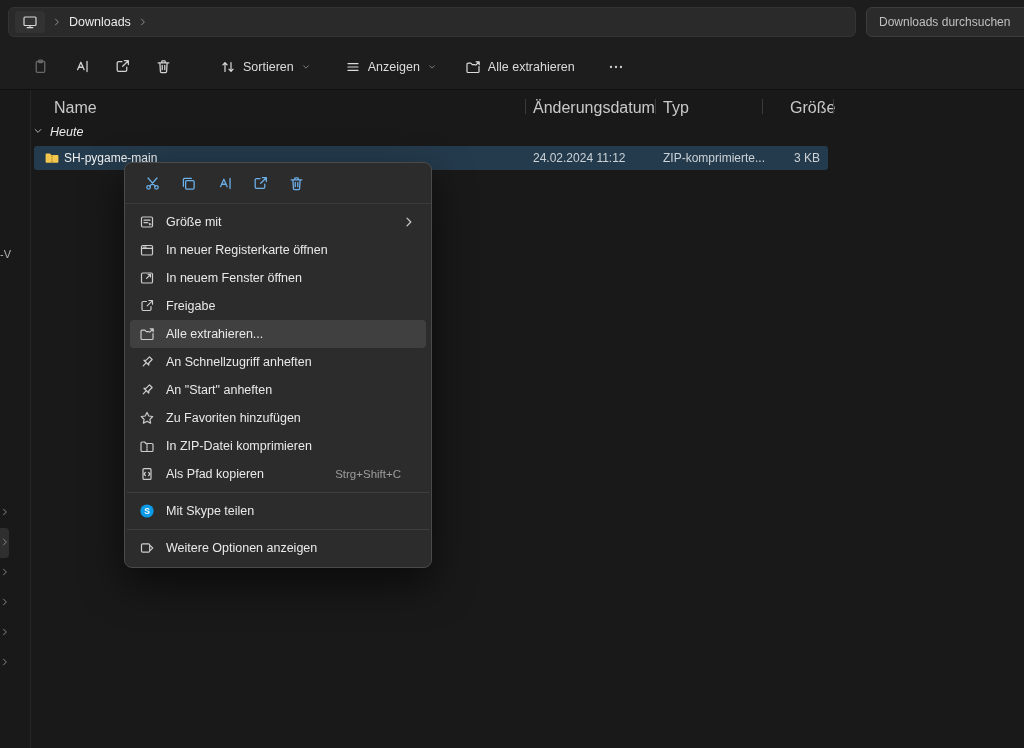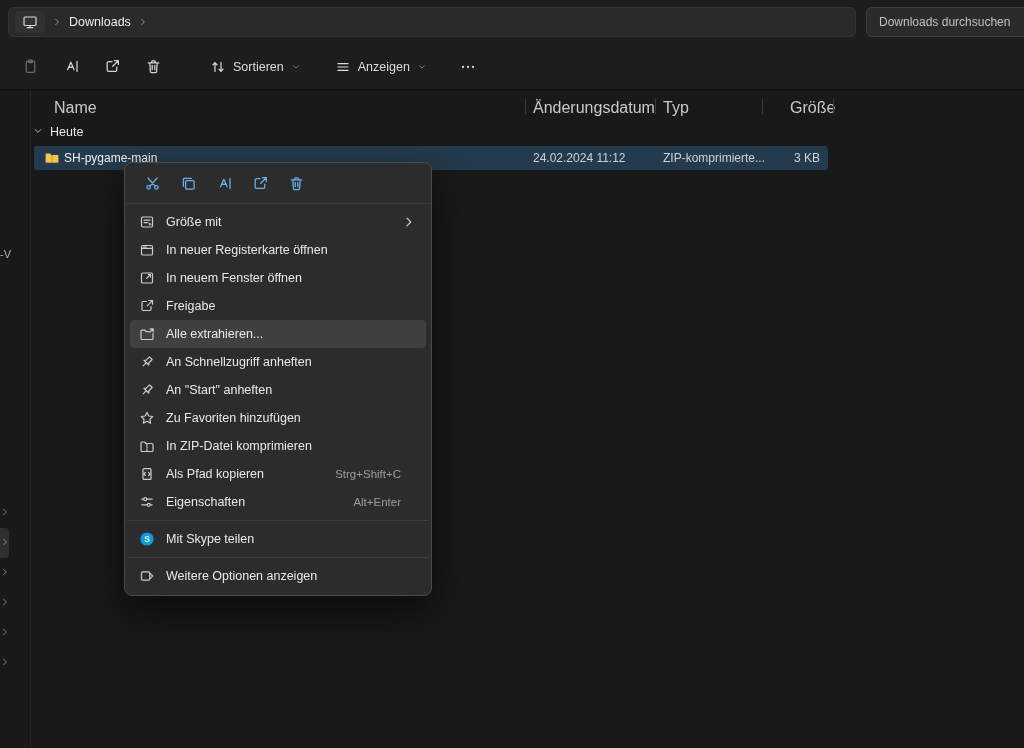--- a/index.html
+++ b/index.html
@@ -23,21 +23,21 @@
   .crumb-chev{color:#9a9a9a;margin:0 6px;}
   .crumb-label{color:#ececec;font-size:12.5px;}
   .search-box{position:absolute;left:866px;top:7px;width:170px;height:30px;background:#2b2b2b;
     border:1px solid #3d3d3d;border-radius:6px;display:flex;align-items:center;padding:0 10px;box-sizing:border-box;}
   .search-box input{background:transparent;border:none;outline:none;color:#cfcfcf;font-size:12px;width:100%;
     font-family:"Liberation Sans","DejaVu Sans",sans-serif;}
   .search-box input::placeholder{color:#c0c0c0;opacity:1;}
 
   
   .toolbar{position:absolute;left:0;top:44px;width:1024px;height:46px;background:#1d1d1d;
-    border-bottom:1px solid #101010;display:flex;align-items:center;padding-left:12px;box-sizing:border-box;}
+    border-bottom:1px solid #101010;display:flex;align-items:center;padding-left:22px;box-sizing:border-box;}
   .tb-icons{display:flex;align-items:center;}
   .tb-icon-btn{width:36px;height:34px;border-radius:4px;display:flex;align-items:center;justify-content:center;
     color:#d2d2d2;margin-right:5px;}
   .tb-icon-btn.disabled{color:#696969;}
   .tb-text-btn{height:34px;border-radius:4px;display:flex;align-items:center;gap:7px;padding:0 10px;
     color:#dcdcdc;font-size:12.5px;white-space:nowrap;}
   .tb-chev{color:#9a9a9a;}
   #btn-sort{margin-left:24px;}
   #btn-view{margin-left:14px;}
   #btn-extract{margin-left:8px;}
@@ -51,21 +51,21 @@
 
   
   .col-header{position:absolute;top:99px;color:#c9c9c9;font-size:16px;white-space:nowrap;}
   #col-name{left:54px;}
   #col-date{left:533px;}
   #col-type{left:663px;}
   #col-size{left:790px;}
   .col-div{position:absolute;top:99px;width:1px;height:15px;background:#3a3a3a;}
 
   
-  .group-row{position:absolute;left:32px;top:125px;display:flex;align-items:flex-start;gap:6px;}
+  .group-row{position:absolute;left:32px;top:125px;display:flex;align-items:flex-start;gap:6px;font-style:italic;}
   .group-chev{color:#c0c0c0;}
   .group-label{color:#eaeaea;font-size:12.5px;}
   .file-list{position:absolute;left:34px;top:146px;width:794px;}
   .file-row{position:relative;height:24px;border-radius:3px;}
   .file-icon{position:absolute;left:10px;top:4px;}
   .f-name{position:absolute;left:30px;top:5px;color:#f1f1f1;}
   .f-date{position:absolute;left:499px;top:5px;color:#ccd2d6;}
   .f-type{position:absolute;left:629px;top:5px;color:#ccd2d6;}
   .f-size{position:absolute;right:8px;top:5px;color:#ccd2d6;}
 
@@ -166,20 +166,29 @@
           <path d="M3 4.6h10M3 8h10M3 11.4h10"></path>
         </svg>
       </span>
     <span>Anzeigen</span>
     <span class="ico i10 tb-chev">
         <svg viewBox="0 0 16 16" fill="none" stroke="currentColor" stroke-width="1.2" stroke-linecap="round" stroke-linejoin="round">
           <path d="M4.2 6 8 9.8 11.8 6"></path>
         </svg>
       </span>
   </div>
+  <div class="tb-text-btn" id="btn-extract">
+    <span class="ico i16">
+        <svg viewBox="0 0 16 16" fill="none" stroke="currentColor" stroke-width="1.2" stroke-linecap="round" stroke-linejoin="round">
+          <path d="M14 7.5v4.9c0 .6-.5 1.1-1.1 1.1H3.1c-.6 0-1.1-.5-1.1-1.1V5.3c0-.6.5-1.1 1.1-1.1h2.7l1.5 1.5H10"></path>
+          <path d="M11.2 2.8h3v3M14 3l-3.2 3.2"></path>
+        </svg>
+      </span>
+    <span>Alle extrahieren</span>
+  </div>
   <div class="tb-text-btn" id="btn-more">
     <span class="ico i16">
         <svg viewBox="0 0 16 16" fill="none" stroke="currentColor" stroke-width="1.2" stroke-linecap="round" stroke-linejoin="round">
           <circle cx="3" cy="8" r="1.15" fill="currentColor" stroke="none"></circle>
           <circle cx="8" cy="8" r="1.15" fill="currentColor" stroke="none"></circle>
           <circle cx="13" cy="8" r="1.15" fill="currentColor" stroke="none"></circle>
         </svg>
       </span>
   </div>
 </div>
@@ -388,31 +397,20 @@
       <div class="menu-item">
         <span class="ico i16">
           <svg viewBox="0 0 16 16" fill="none" stroke="currentColor" stroke-width="1.2" stroke-linecap="round" stroke-linejoin="round">
             <rect x="4" y="2.6" width="8" height="10.8" rx="1"></rect>
             <path d="M6.4 6.4 5 8l1.4 1.6M9.6 6.4 11 8 9.6 9.6"></path>
           </svg>
         </span>
         <span class="mi-label">Als Pfad kopieren</span>
         <span class="mi-shortcut">Strg+Shift+C</span>
       </div>
-      <div class="menu-item">
-        <span class="ico i16">
-          <svg viewBox="0 0 16 16" fill="none" stroke="currentColor" stroke-width="1.2" stroke-linecap="round" stroke-linejoin="round">
-            <path d="M2.8 5.2h10.4M2.8 10.8h10.4"></path>
-            <circle cx="6.2" cy="5.2" r="1.5" fill="#2c2c2c"></circle>
-            <circle cx="9.8" cy="10.8" r="1.5" fill="#2c2c2c"></circle>
-          </svg>
-        </span>
-        <span class="mi-label">Eigenschaften</span>
-        <span class="mi-shortcut">Alt+Enter</span>
-      </div>
       <div class="menu-sep"></div>
       <div class="menu-item">
         <span class="ico i16">
           <svg viewBox="0 0 16 16">
             <circle cx="8" cy="8" r="6.6" fill="#0a9ae8"></circle>
             <text x="8" y="11.1" font-size="8.6" font-weight="bold" fill="#ffffff" text-anchor="middle" font-family="Liberation Sans, sans-serif">S</text>
           </svg>
         </span>
         <span class="mi-label">Mit Skype teilen</span>
       </div>

